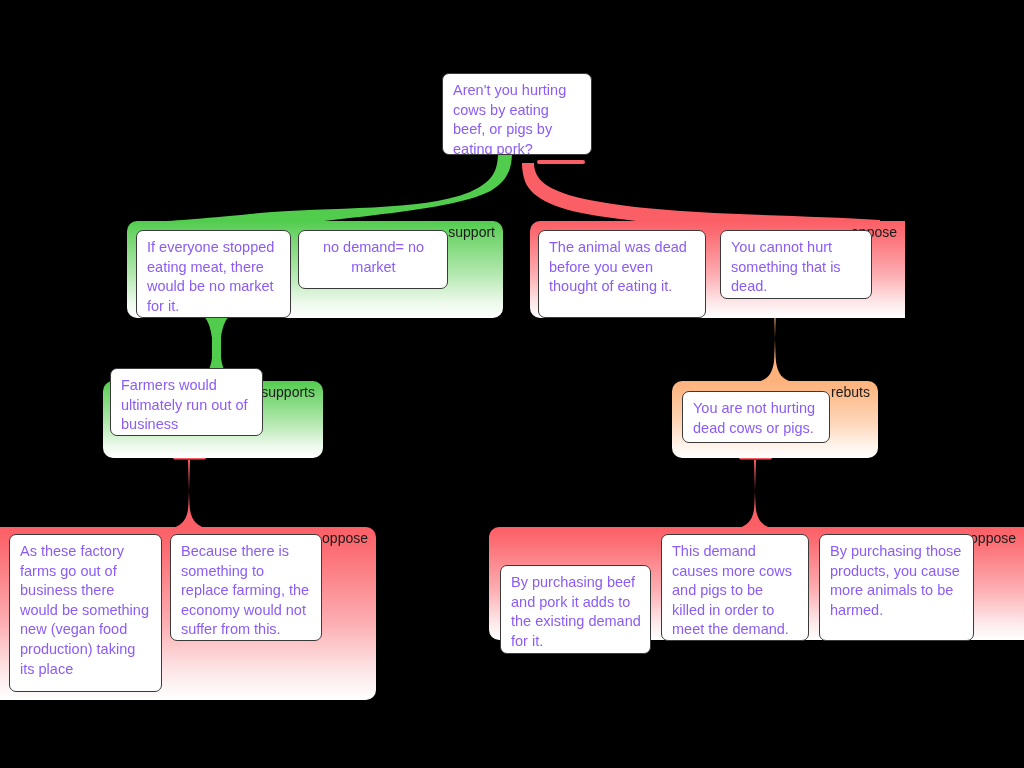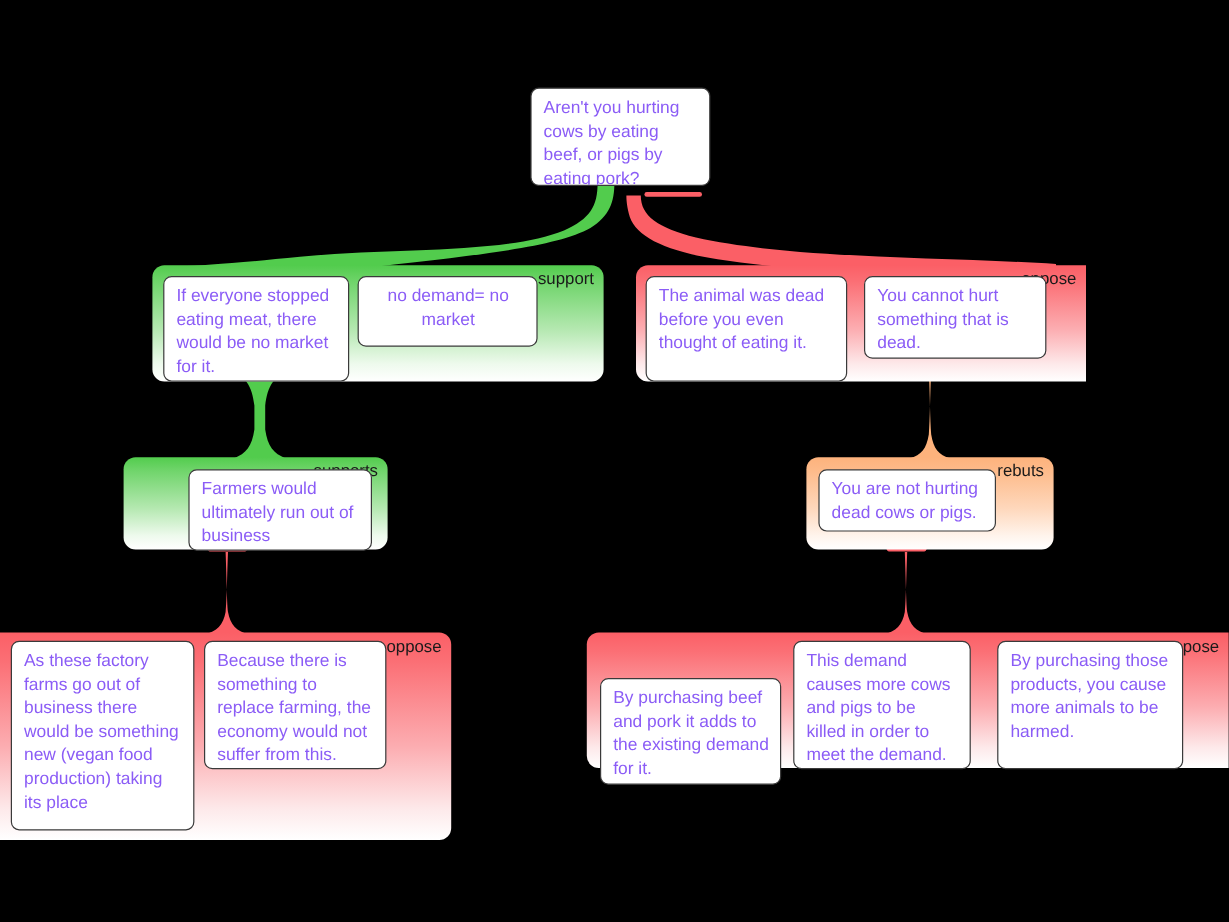--- a/index.html
+++ b/index.html
@@ -162,33 +162,33 @@
 
   <div class="group g-red sq-right" style="left:530px; top:221px; width:375px; height:97px;">
     <span class="group-label">oppose</span>
   </div>
   <div class="node" style="left:538px; top:230px; width:168px; height:88px;">The animal was dead before you even thought of eating it.</div>
   <div class="node" style="left:700px; top:230px; width:152px; height:69px;margin-left:20px;">You cannot hurt something that is dead.</div>
 
   <div class="group g-green" style="left:103px; top:381px; width:220px; height:77px;">
     <span class="group-label">supports</span>
   </div>
-  <div class="node" style="left:110px; top:391px; width:153px; height:68px;margin-left:47px;">Farmers would ultimately run out of business</div>
+  <div class="node" style="left:110px; top:368px; width:153px; height:68px;">Farmers would ultimately run out of business</div>
 
   <div class="group g-orange" style="left:672px; top:381px; width:206px; height:77px;">
     <span class="group-label">rebuts</span>
   </div>
   <div class="node" style="left:682px; top:391px; width:148px; height:52px;">You are not hurting dead cows or pigs.</div>
 
   <div class="group g-red clip-left" style="left:0px; top:527px; width:376px; height:173px;">
     <span class="group-label">oppose</span>
   </div>
   <div class="node" style="left:9px; top:534px; width:153px; height:158px;">As these factory farms go out of business there would be something new (vegan food production) taking its place</div>
   <div class="node" style="left:170px; top:534px; width:152px; height:107px;">Because there is something to replace farming, the economy would not suffer from this.</div>
 
   <div class="group g-red clip-right" style="left:489px; top:527px; width:535px; height:113px;">
     <span class="group-label">oppose</span>
   </div>
   <div class="node" style="left:500px; top:565px; width:151px; height:89px;">By purchasing beef and pork it adds to the existing demand for it.</div>
   <div class="node" style="left:661px; top:534px; width:148px; height:107px;">This demand causes more cows and pigs to be killed in order to meet the demand.</div>
-  <div class="node" style="left:819px; top:534px; width:155px; height:107px;margin-left:12px;">By purchasing those products, you cause more animals to be harmed.</div>
+  <div class="node" style="left:819px; top:534px; width:155px; height:107px;">By purchasing those products, you cause more animals to be harmed.</div>
 
 </div>
 
 </body></html>

